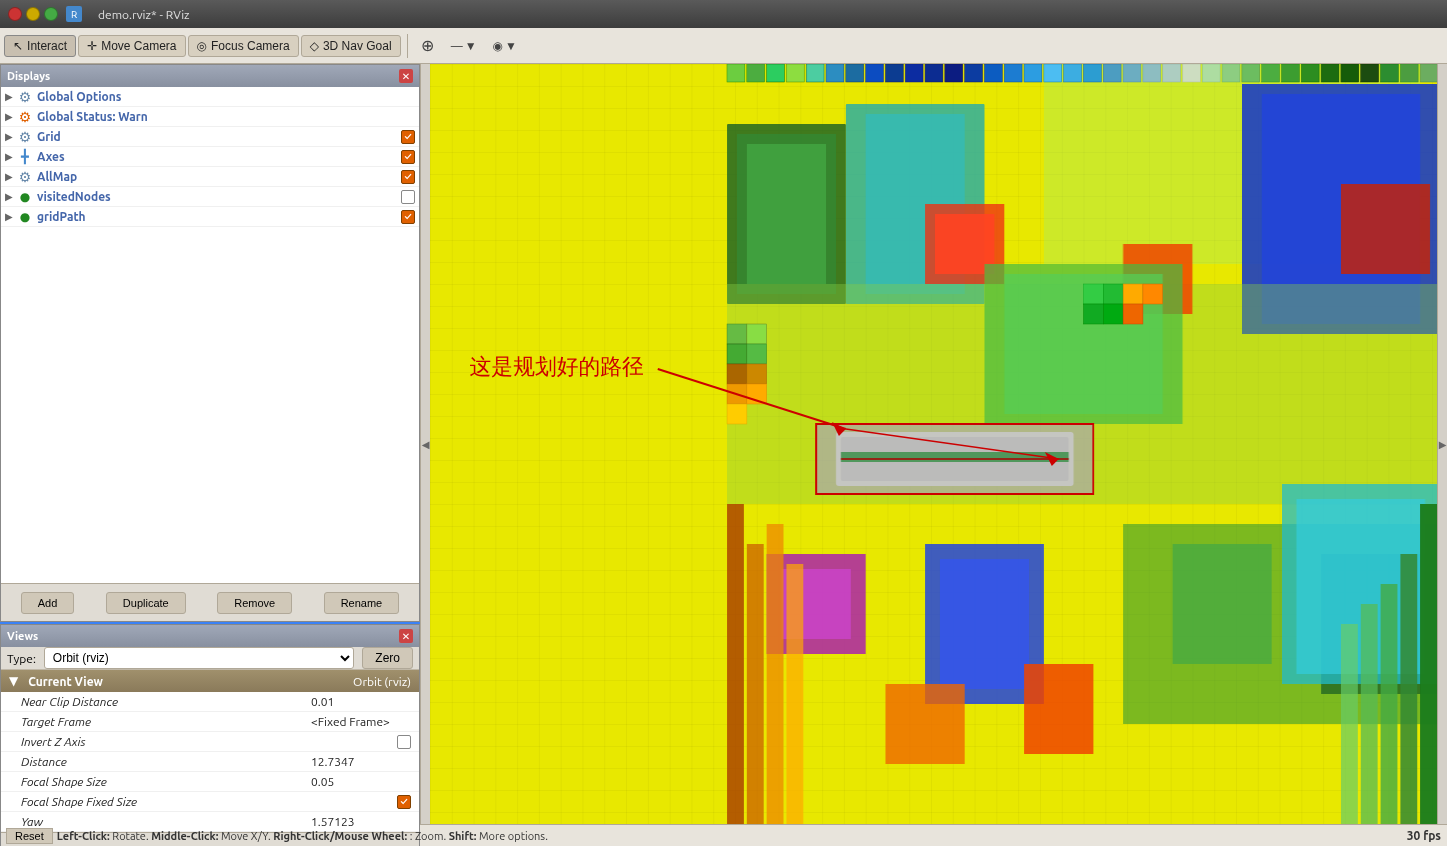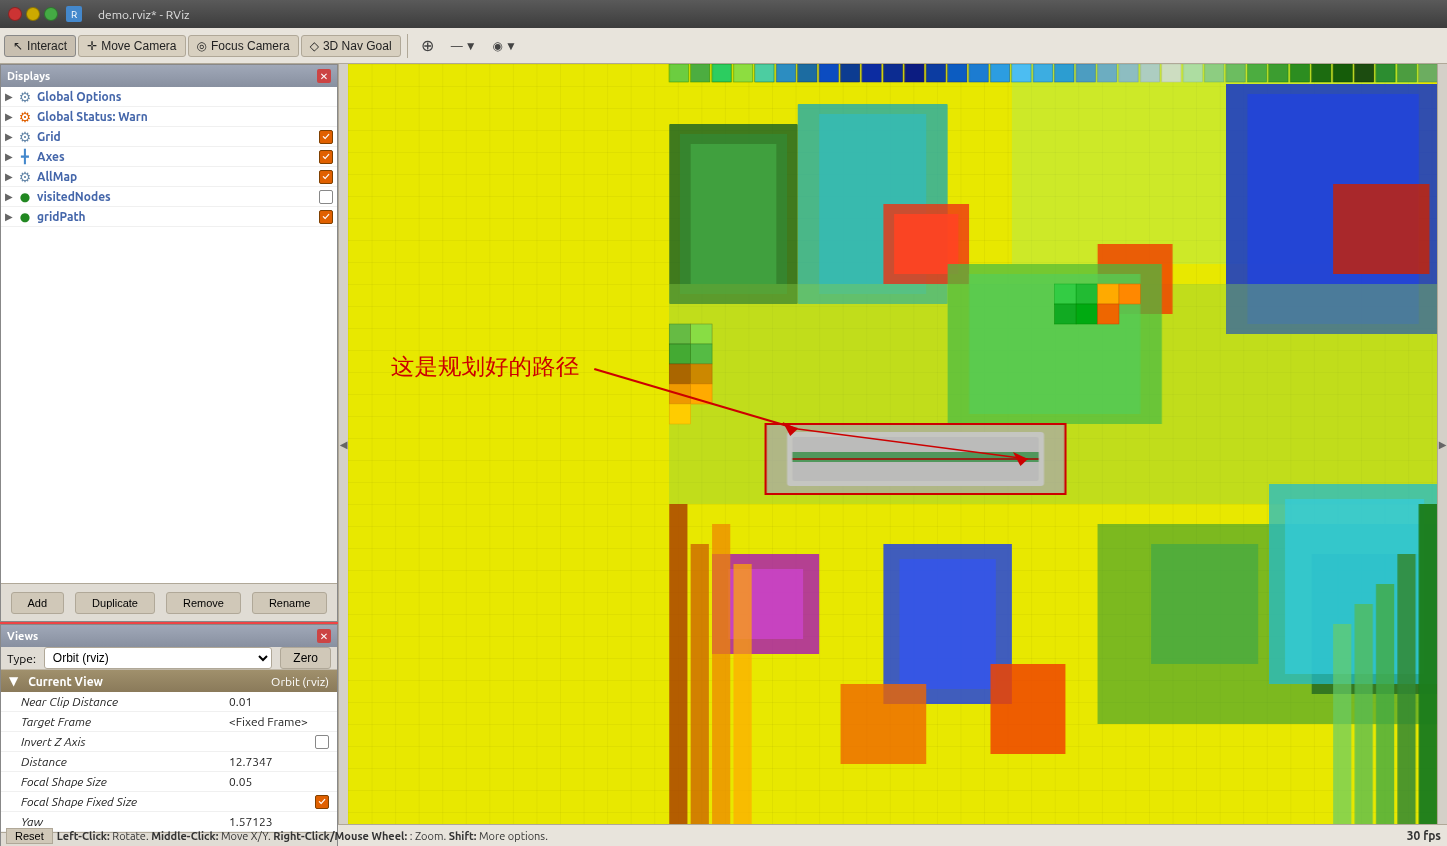--- a/index.html
+++ b/index.html
@@ -63,24 +63,24 @@
     }
 
     
     .main-layout {
       display: flex;
       height: calc(846px - 28px - 36px - 22px);
     }
 
     
     .left-panel {
-      width: 338px;
+      width: 420px;
       display: flex;
       flex-direction: column;
-      background: #ef4444;
+      background: #3b82f6;
       flex-shrink: 0;
     }
 
     
     .displays-panel {
       flex: 0 0 auto;
       height: 558px;
       border: 1px solid #888;
       background: #e8e4dc;
       display: flex;

